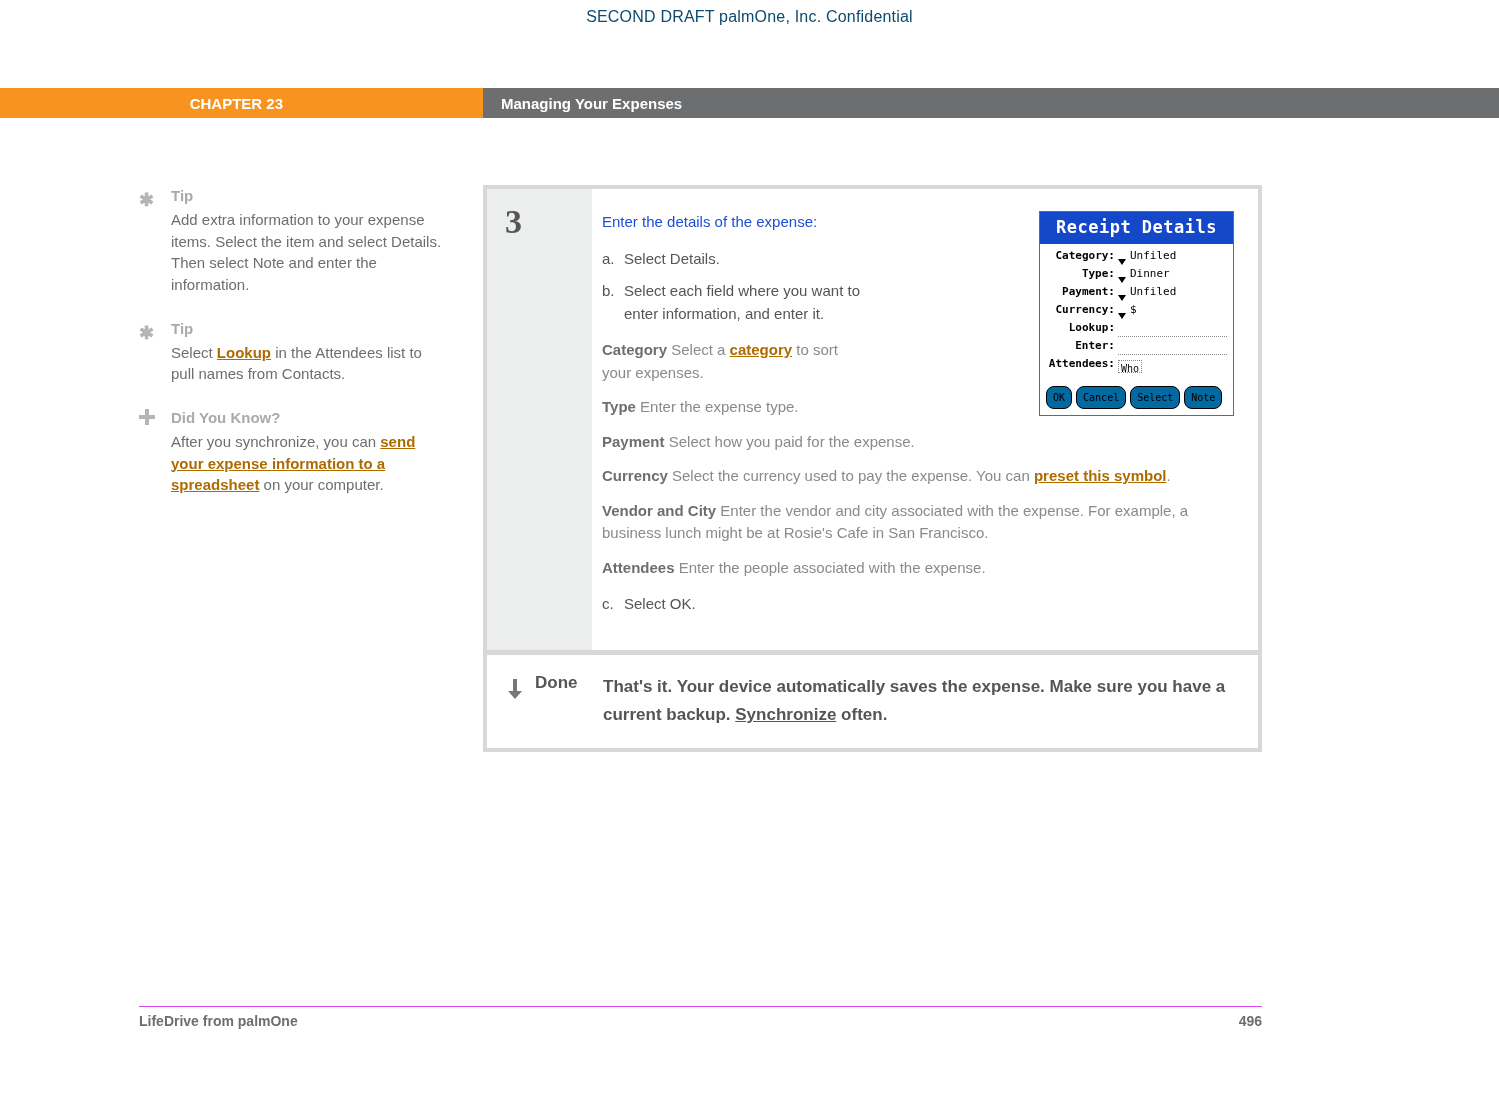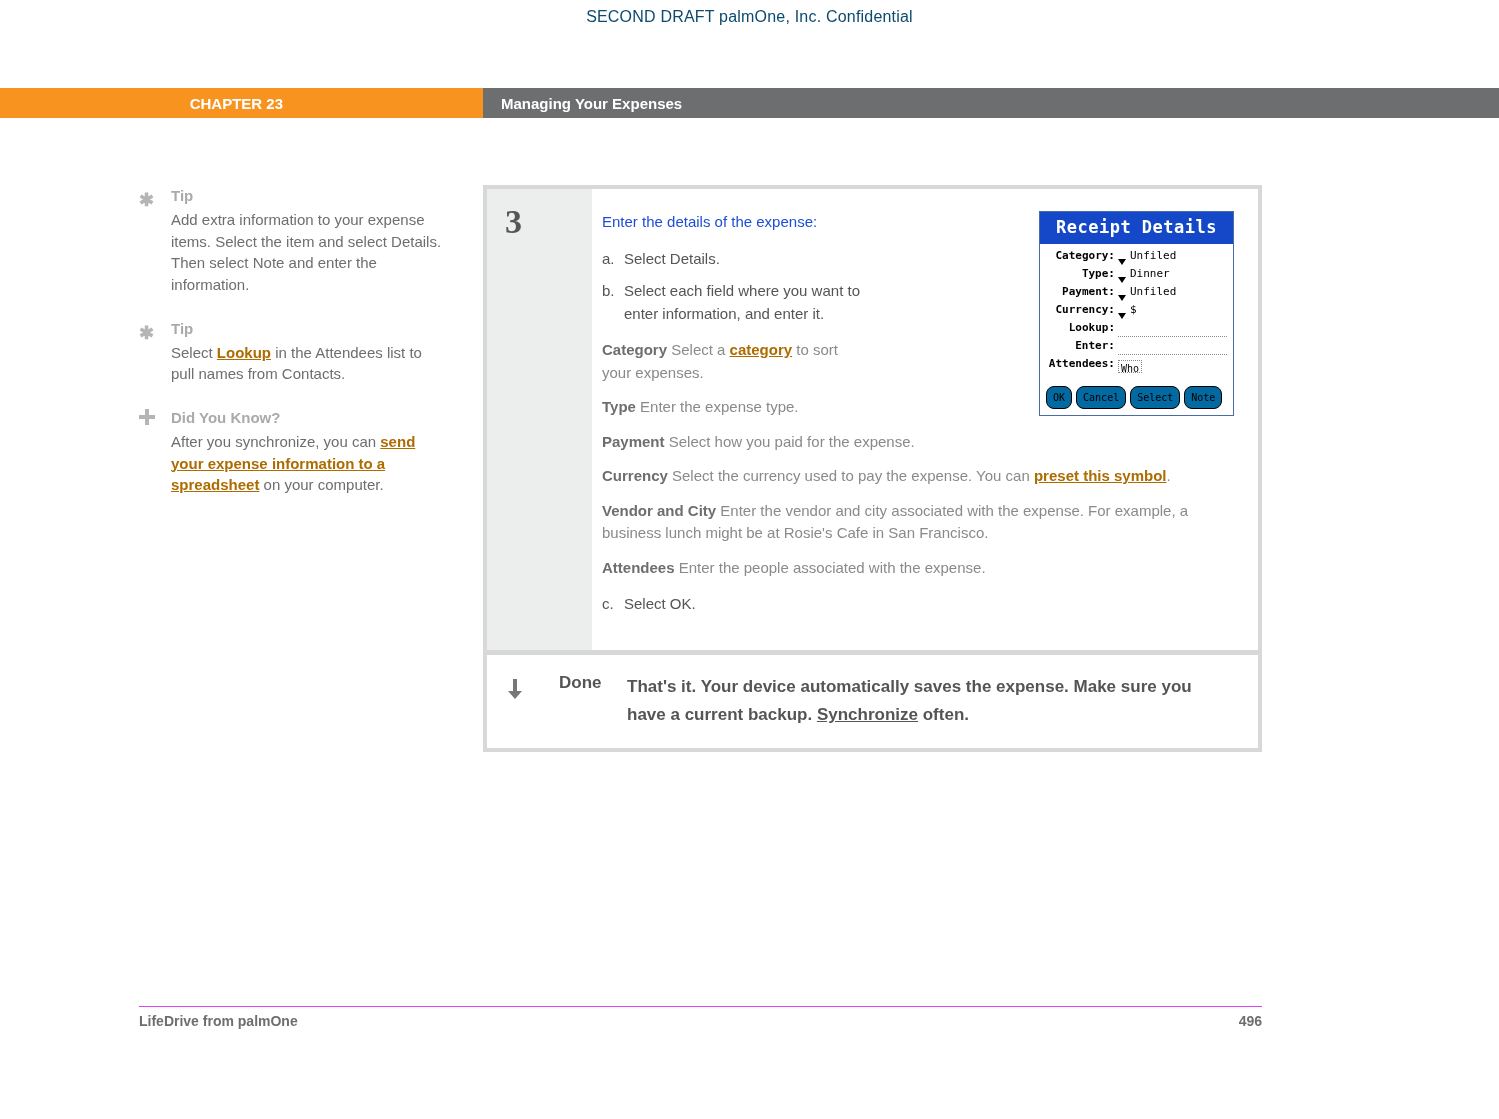--- a/index.html
+++ b/index.html
@@ -184,21 +184,20 @@
   .done-arrow {
     width: 20px;
     margin-right: 10px;
     margin-top: 4px;
   }
   .done-label {
     font-weight: bold;
     font-size: 17px;
     color: #555;
     width: 62px;
-    margin-left: 24px;
   }
   .done-text {
     flex: 1;
     font-size: 17px;
     font-weight: bold;
     color: #555;
     line-height: 1.7;
     padding-left: 6px;
   }
   .done-link {

